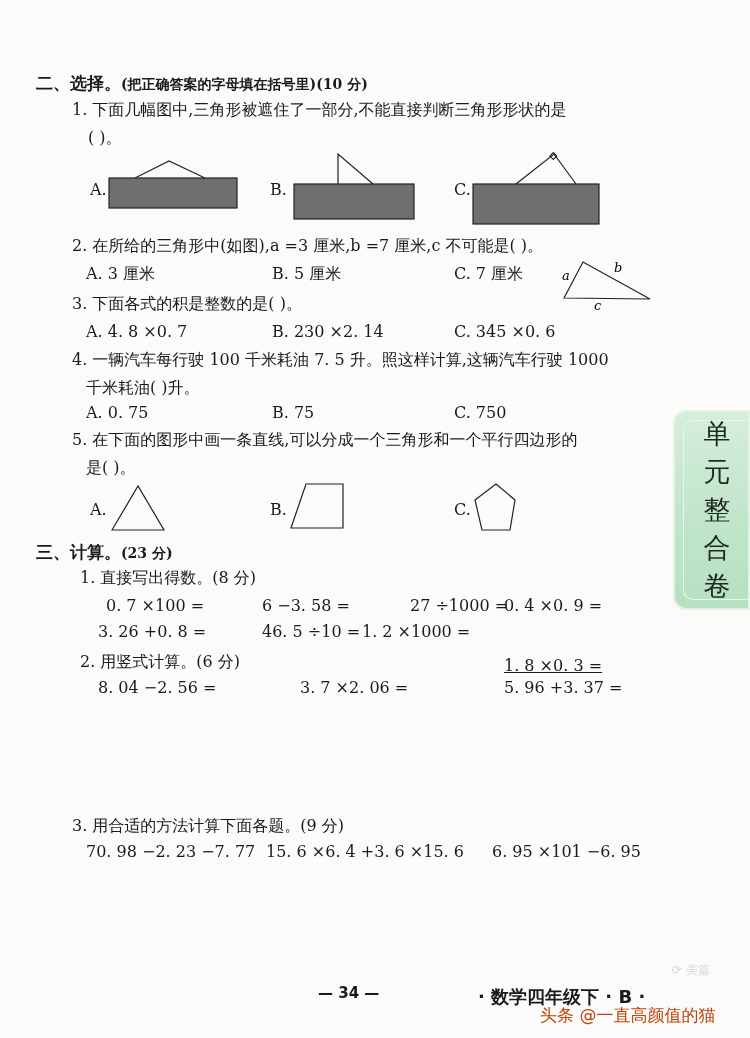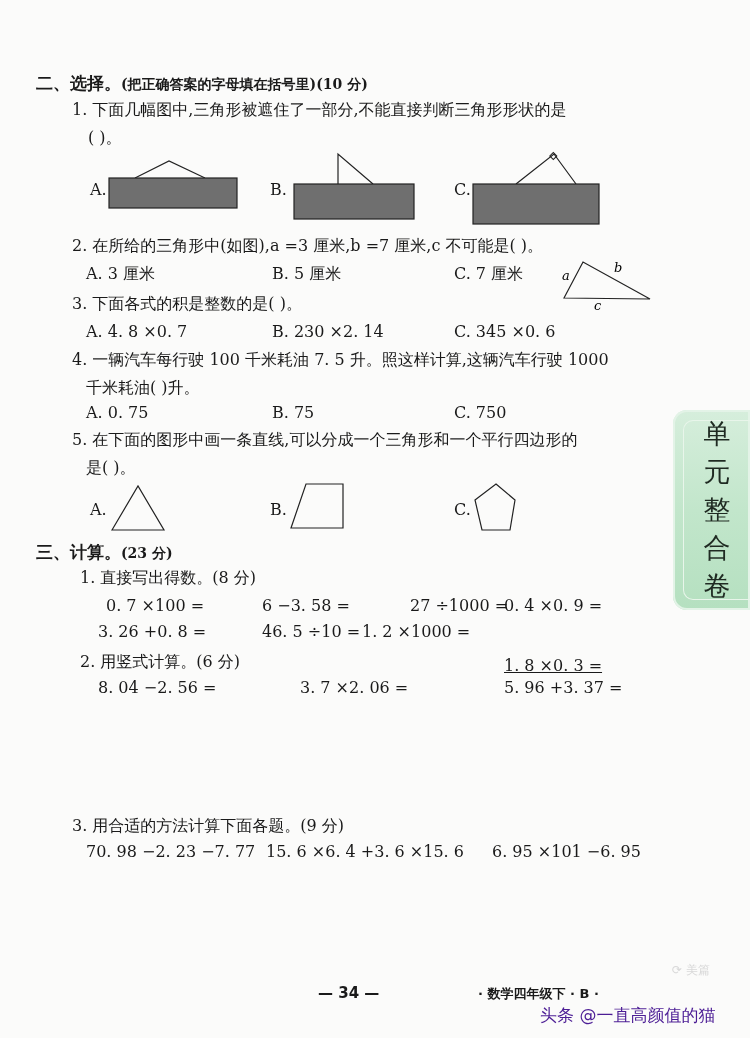--- a/index.html
+++ b/index.html
@@ -18,22 +18,22 @@
       background: linear-gradient(180deg, #d6eedc 0%, #c2e6cb 50%, #b5e0c0 100%);
       border-radius: 14px 0 0 14px; box-shadow: inset 0 0 0 2px #e3f3e7;
     }
     .tab-inner {
       position: absolute; left: 10px; top: 10px; right: 0; bottom: 10px;
       border: 1.5px solid #e8f5ea; border-right: none; border-radius: 10px 0 0 10px;
       display: flex; flex-direction: column; align-items: center; justify-content: center; gap: 6px;
     }
     .tab-char { font-family: "DejaVu Sans", sans-serif; font-size: 27px; color: #1f2a22; line-height: 32px; }
     .footer-page { font-family: "DejaVu Sans", sans-serif; font-weight: bold; font-size: 15px; }
-    .footer-book { font-family: "DejaVu Sans", sans-serif; font-weight: bold; font-size: 13px; }
-    .watermark { font-family: "DejaVu Sans", sans-serif; font-size: 17px; color: #4c1d95; }
+    .footer-book { font-family: "DejaVu Sans", sans-serif; font-weight: bold; font-size: 18px; }
+    .watermark { font-family: "DejaVu Sans", sans-serif; font-size: 17px; color: #c2410c; }
     .logo { font-family: "DejaVu Sans", sans-serif; font-size: 12px; color: #d9d9d9; }
     svg { position: absolute; overflow: visible; }
   </style>
 </head>
 <body>
 
 <div class="abs h-section" style="left:36px; top:72px;">
   <span>二、选择。</span><span class="sub">(把正确答案的字母填在括号里)(10 分)</span>
 </div>
 

